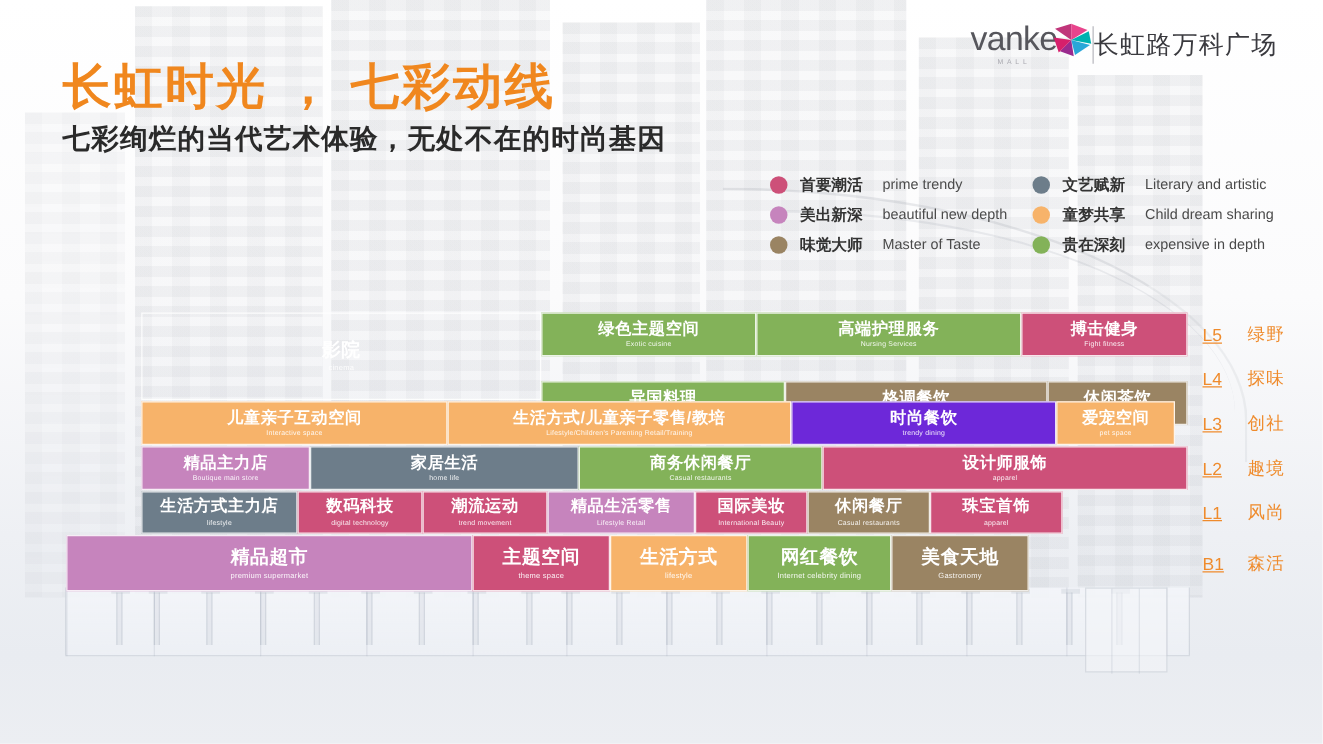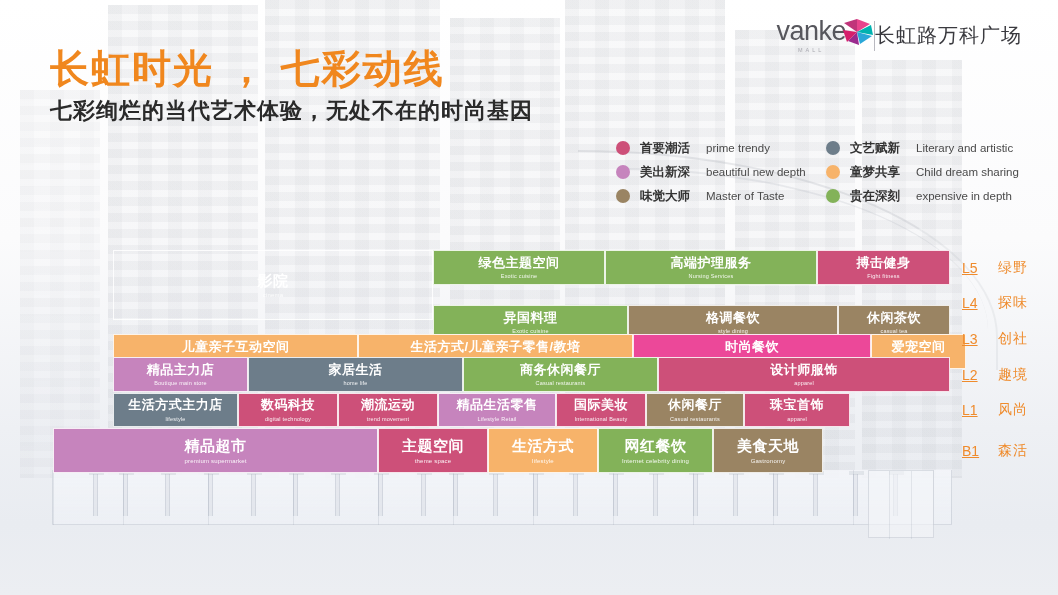--- a/index.html
+++ b/index.html
@@ -290,30 +290,30 @@
       </div>
       <div class="cell" style="width: 112px; height: 35px; background: rgb(154, 132, 99);">
         <div class="cn">休闲茶饮</div>
         <div class="en">casual tea</div>
       </div>
     </div>
     <div class="floorlabel" style="top: 293.5px;">
       <span class="code">L4</span>
       <span class="name">探味</span>
     </div>
-    <div class="row" style="left: 113px; top: 321px; height: 35px; margin-top: 13px;">
+    <div class="row" style="left: 113px; top: 321px; height: 35px;">
       <div class="cell" style="width: 245px; height: 35px; background: rgb(247, 179, 106);">
         <div class="cn">儿童亲子互动空间</div>
         <div class="en">Interactive space</div>
       </div>
       <div class="cell" style="width: 275px; height: 35px; background: rgb(247, 179, 106);">
         <div class="cn">生活方式/儿童亲子零售/教培</div>
         <div class="en">Lifestyle/Children's  Parenting Retail/Training</div>
       </div>
-      <div class="cell" style="width: 238px; height: 35px; background: #ec4899;">
+      <div class="cell" style="width: 212px; height: 35px; background: #6d28d9;">
         <div class="cn">时尚餐饮</div>
         <div class="en">trendy dining</div>
       </div>
       <div class="cell" style="width: 95px; height: 35px; background: rgb(247, 179, 106);">
         <div class="cn">爱宠空间</div>
         <div class="en">pet space</div>
       </div>
     </div>
     <div class="floorlabel" style="top: 329.5px;">
       <span class="code">L3</span>

